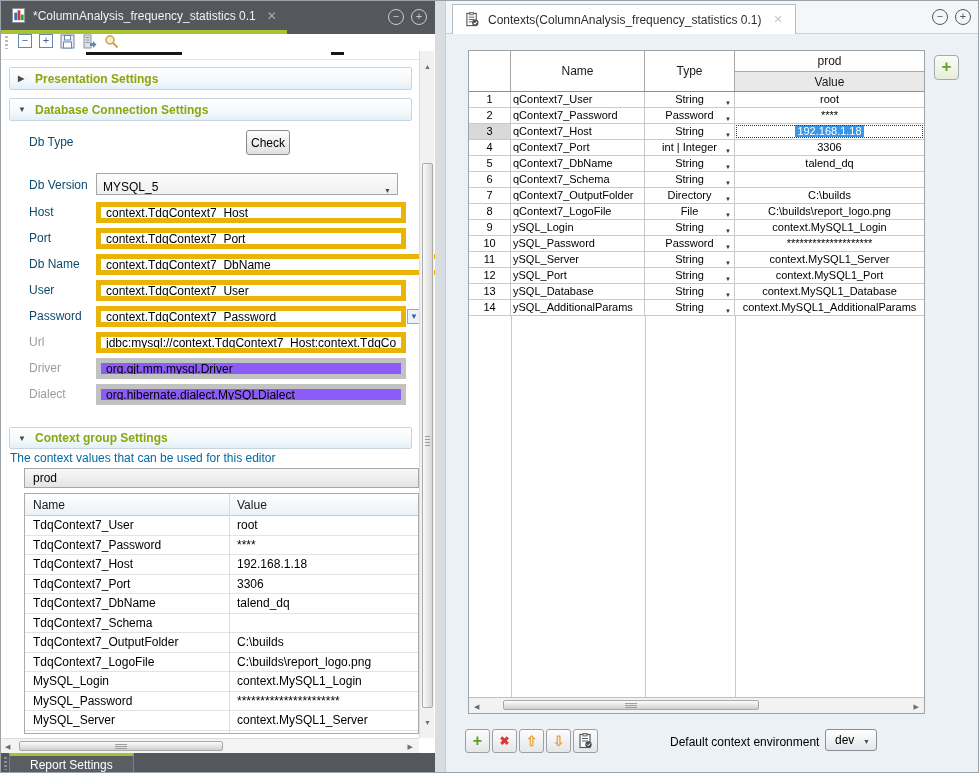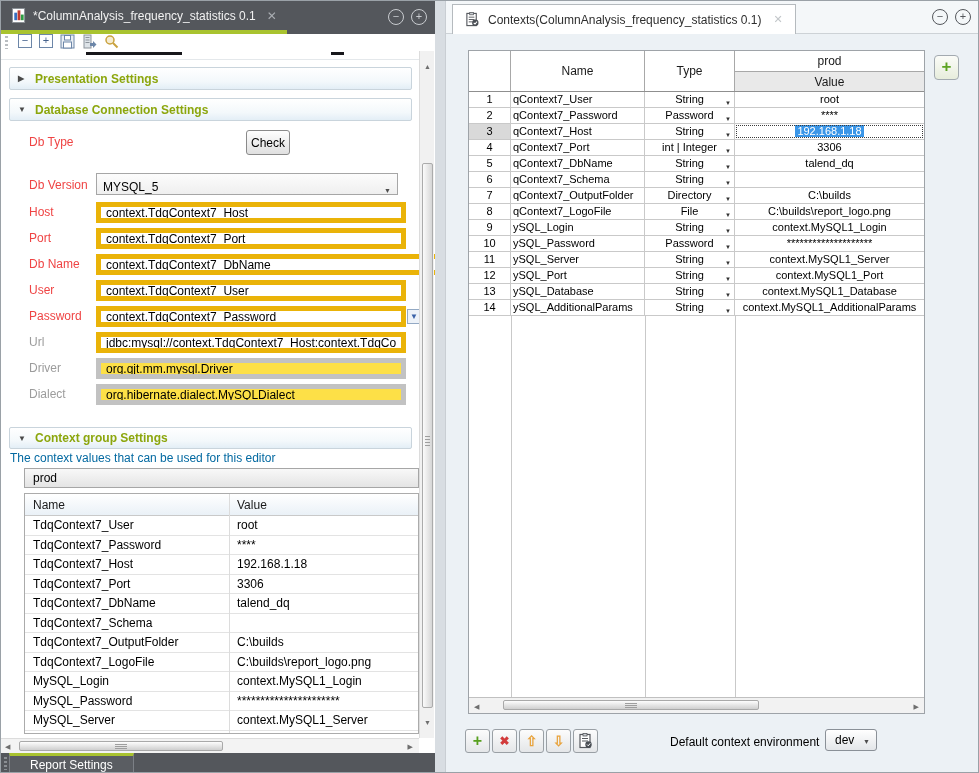--- a/index.html
+++ b/index.html
@@ -24,24 +24,24 @@
 
 .frag1 { position:absolute; left:85px; top:51px; width:96px; height:3px; background:#17171B; }
 .frag2 { position:absolute; left:330px; top:51px; width:13px; height:3px; background:#17171B; }
 .content-topline { position:absolute; left:0; top:58px; width:418px; height:1px; background:#E4E8EB; }
 
 .section-hdr { position:absolute; left:8px; width:403px; height:23px; border:1px solid #C9D4DC; border-radius:2px;
   background:linear-gradient(#FFFFFF, #F3F8FB 65%, #E3EEF6); display:flex; align-items:center; gap:8px;
   padding-left:8px; font-weight:bold; font-size:12px; color:#8CA60D; }
 .twisty { color:#4A4A4A; font-size:8px; width:9px; }
 
-.fl { position:absolute; left:28px; font-size:12px; color:#ef4444; white-space:nowrap; }
+.fl { position:absolute; left:28px; font-size:12px; color:#0c4a6e; white-space:nowrap; }
 .fl.gray { color:#9C9C9C; }
 .tinput { position:absolute; border:5px solid #eab308; background:#fff; font-family:inherit; font-size:12px; color:#000; padding:0 5px; height:21px; }
-.tinput.dim { background:#fde047; border-color:#C2C2C2; }
+.tinput.dim { background:#8b5cf6; border-color:#C2C2C2; }
 .combo { position:absolute; border:1px solid #8E9AA5; background:linear-gradient(#F7F7F7,#E9E9E9); display:flex; align-items:center; padding-left:6px; font-size:12px; color:#000; }
 .combo .arrow, .sel-arrow { position:absolute; right:6px; font-size:7px; color:#4E4E4E; }
 .combo2 { border:1px solid #A6A6A6; background:linear-gradient(#FCFCFC,#EFEFEF);align-items:flex-end; }
 .check-btn { position:absolute; left:245px; top:129px; width:44px; height:25px; border:1px solid #8A8A8A; border-radius:3px;
   background:linear-gradient(#FEFEFE,#E0E0E0); font-size:12px; font-family:inherit; color:#000; }
 .pw-assist { position:absolute; left:406px; top:308px; width:14px; height:15px; border:1px solid #93A9C4; background:#EDF2F8; color:#3B62A8; font-size:8px; line-height:13px; text-align:center; }
 
 .desc-text { position:absolute; left:9px; top:450px; font-size:12px; color:#0369a1; }
 .env-bar { position:absolute; left:23px; top:467px; width:395px; height:20px; border:1px solid #A6A6A6;
   background:linear-gradient(#F8F8F8,#E4E4E4); font-size:12px; color:#000; padding:2px 0 0 8px; }

